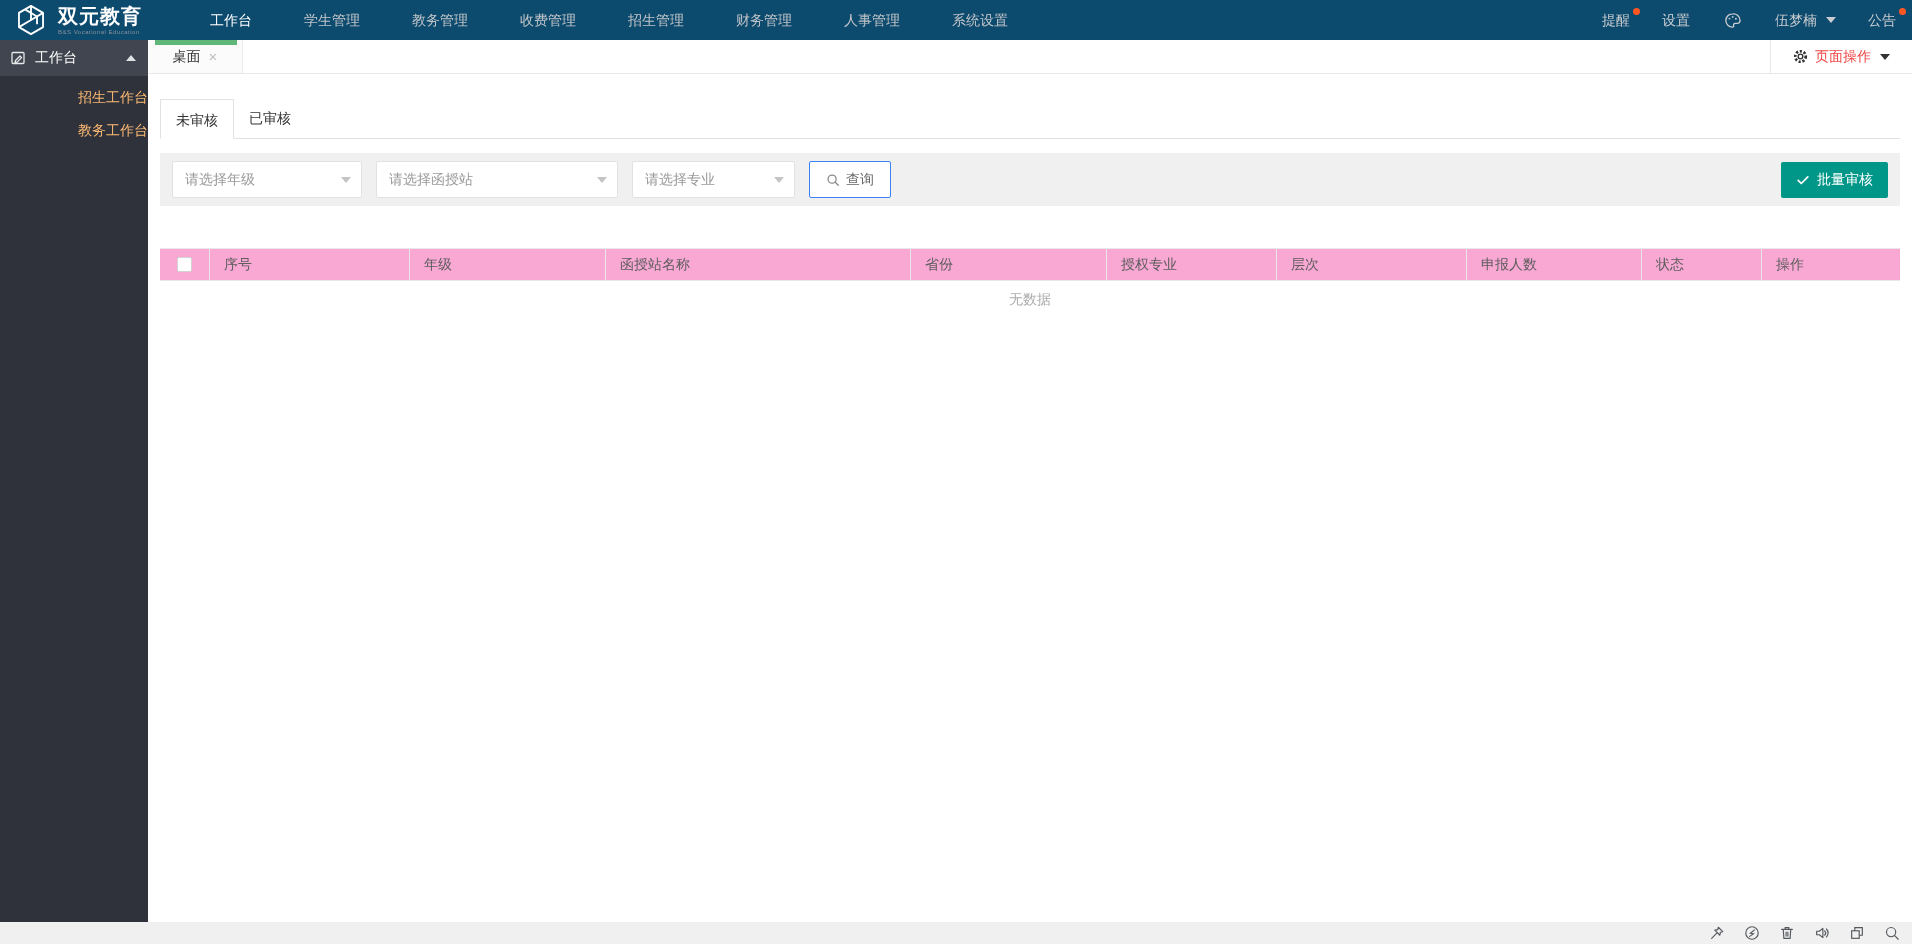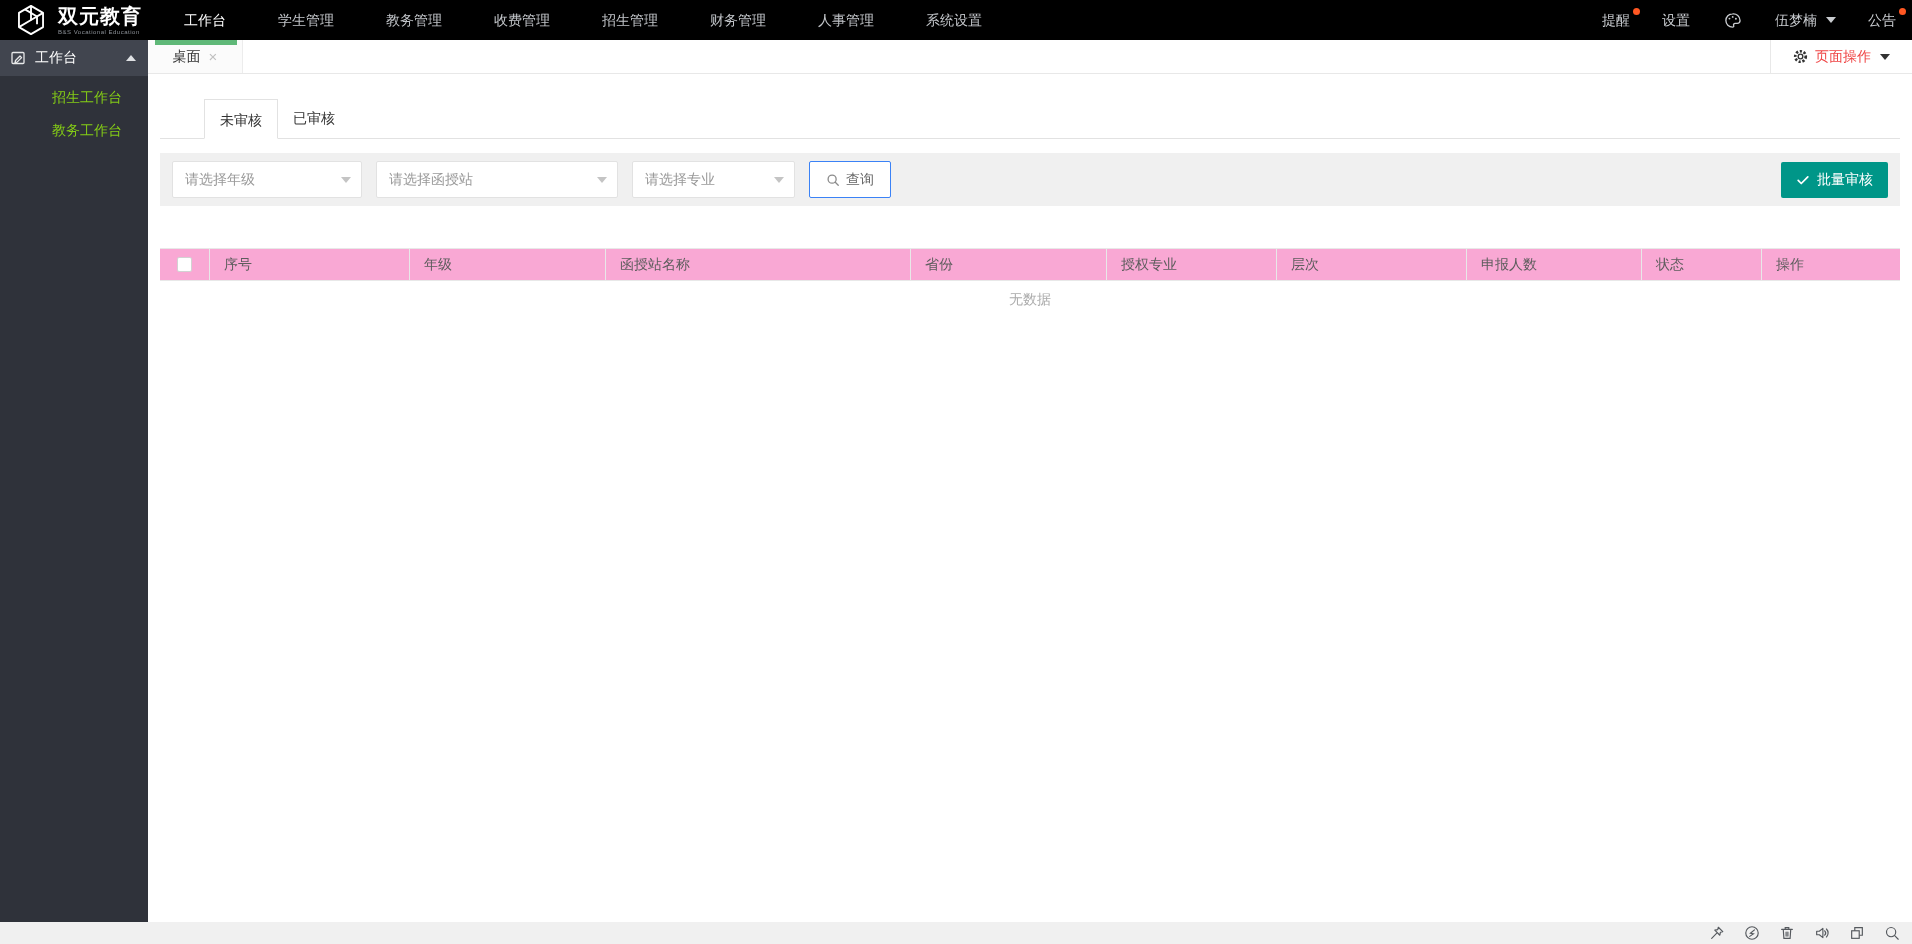--- a/index.html
+++ b/index.html
@@ -1,21 +1,21 @@
 <!DOCTYPE html>
 <html><head>
 <meta charset="utf-8">
 <style>
   * { margin:0; padding:0; box-sizing:border-box; }
   html,body { width:1912px; height:944px; overflow:hidden;
     font-family:"Liberation Sans","DejaVu Sans",sans-serif; background:#fff; }
 
   
   .topbar { position:absolute; top:0; left:0; width:1912px; height:40px;
-    background:#000000; display:flex; align-items:center; color:#c2c5c9; z-index:30; }
+    background:#0c4a6e; display:flex; align-items:center; color:#c2c5c9; z-index:30;gap:26px; }
   .logo { display:flex; align-items:center; gap:9px; padding:0 16px 0 13px; }
   .logo svg { display:block; }
   .logo-text { display:flex; flex-direction:column; line-height:1; }
   .logo-title { color:#fff; font-size:20px; font-weight:bold; letter-spacing:1px; }
   .logo-sub { color:#8d9299; font-size:6px; margin-top:3px; letter-spacing:.5px; }
   .topnav { display:flex; height:40px; }
   .topnav-item { padding:0 26px; line-height:40px; font-size:14px; color:#c2c5c9; cursor:pointer; }
   .topnav-item.active { color:#fff; }
   .topbar-right { margin-left:auto; display:flex; align-items:center; height:40px; }
   .topbar-link { position:relative; padding:0 16px; line-height:40px; font-size:14px; color:#c9ccd0; cursor:pointer; display:flex; align-items:center; gap:5px; }
@@ -23,39 +23,39 @@
   .caret-down { display:inline-block; width:0; height:0; border-left:5px solid transparent; border-right:5px solid transparent; border-top:6px solid #c9ccd0; margin-left:4px; }
   .caret-up { display:inline-block; width:0; height:0; border-left:5px solid transparent; border-right:5px solid transparent; border-bottom:6px solid #dfe1e4; }
   .palette-btn { padding:0 18px; display:flex; align-items:center; cursor:pointer; }
 
   
   .sidebar { position:absolute; top:40px; left:0; width:148px; bottom:22px; background:#2f323a; z-index:20; }
   .side-group { height:36px; background:#41454f; color:#fff; display:flex; align-items:center; font-size:14px; cursor:pointer; padding:0 12px 0 10px; }
   .side-group .grp-icon { margin-right:9px; display:flex; color:#e8e9ea; }
   .side-group .caret-up { margin-left:auto; }
   .side-items { padding-top:5px; }
-  .side-item { height:33px; line-height:33px; padding-left:52px; font-size:14px; color:#84cc16; cursor:pointer; }
+  .side-item { height:33px; line-height:33px; padding-left:52px; font-size:14px; color:#fdba74; cursor:pointer;text-align:right; }
 
   
   .tabbar { position:absolute; top:40px; left:148px; right:0; height:34px; background:#fff;
     border-bottom:1px solid #e8e8e8; display:flex; align-items:stretch; z-index:10; }
   .desk-tab { width:95px; background:#fbfbfb; border-right:1px solid #ececec; position:relative;
     display:flex; align-items:center; justify-content:center; gap:8px; font-size:14px; color:#333; cursor:pointer; }
   .desk-tab::before { content:""; position:absolute; top:0; left:7px; right:5px; height:5px; background:#5fb878; }
   .tab-close { color:#bfbfbf; font-size:15px; cursor:pointer; line-height:1; }
   .page-ops { margin-left:auto; border-left:1px solid #e8e8e8; display:flex; align-items:center; gap:7px;
     padding:0 22px; font-size:14px; color:#ef4444; cursor:pointer; }
   .page-ops .caret-down { border-top-color:#333; margin-left:2px; }
 
   
   .main { position:absolute; top:74px; left:148px; right:0; bottom:22px; background:#fff; padding:12px 12px 0 12px; overflow:hidden; }
 
   .ctabs { display:flex; align-items:flex-end; border-bottom:1px solid #e2e2e2; margin-top:12px; height:41px; }
   .ctab { height:40px; line-height:40px; padding:0 15px; font-size:14px; color:#333; cursor:pointer; }
-  .ctab.active { background:#fff; border:1px solid #e2e2e2; border-bottom:1px solid #fff; margin-bottom:-1px;margin-left:44px; }
+  .ctab.active { background:#fff; border:1px solid #e2e2e2; border-bottom:1px solid #fff; margin-bottom:-1px; }
 
   .filterbar { margin-top:14px; background:#f0f0f0; padding:8px 12px; display:flex; align-items:center; }
   .select { height:37px; background:#fff; border:1px solid #e2e2e2; border-radius:2px; display:flex; align-items:center;
     font-size:14px; color:#999; padding:0 10px 0 12px; margin-right:14px; cursor:pointer; }
   .select .sel-arrow { margin-left:auto; width:0; height:0; border-left:5px solid transparent; border-right:5px solid transparent; border-top:6px solid #c4c4c4; }
   .sel-grade { width:190px; } .sel-station { width:242px; } .sel-major { width:163px; }
   .btn-search { height:37px; padding:0 16px; background:#fff; border:1px solid #3b82f6; border-radius:2px;
     display:flex; align-items:center; gap:6px; font-size:14px; color:#666; cursor:pointer; }
   .btn-batch { margin-left:auto; height:36px; padding:0 15px; background:#009688; border:none; border-radius:2px;
     display:flex; align-items:center; gap:7px; color:#fff; font-size:14px; cursor:pointer; }

